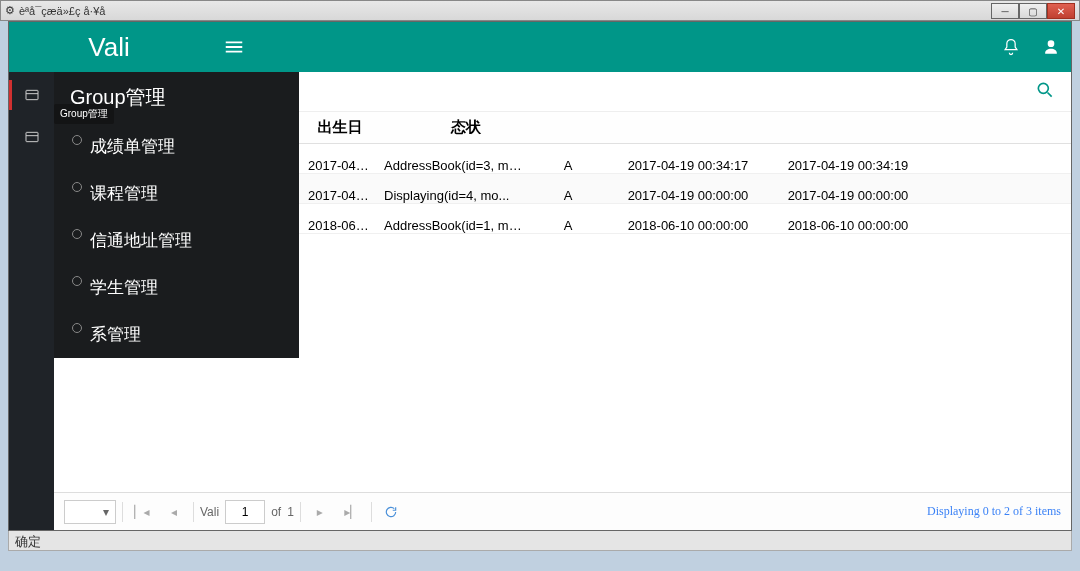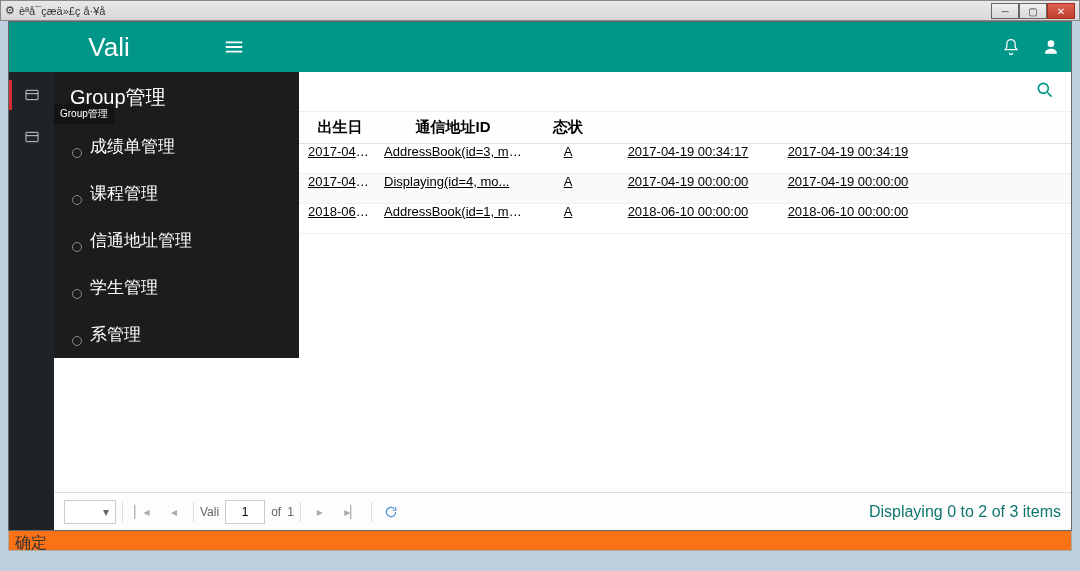--- a/index.html
+++ b/index.html
@@ -22,53 +22,53 @@
 .topbar-icon svg { width: 20px; height: 20px; }
 
 .body-area { flex: 1; display: flex; position: relative; background: #fff; }
 .mini-sidebar { width: 45px; background: #1f2328; display: flex; flex-direction: column; align-items: center; padding-top: 8px; gap: 12px; }
 .mini-sidebar .mini-item { width: 100%; height: 30px; display: flex; align-items: center; justify-content: center; color: #ccc; cursor: pointer; position: relative; }
 .mini-sidebar .mini-item.active::before { content: ''; position: absolute; left: 0; top: 0; bottom: 0; width: 3px; background: #d03030; }
 .mini-item svg { width: 16px; height: 16px; }
 
 .flyout-menu { position: absolute; left: 45px; top: 0; width: 245px; background: #1a1c1e; z-index: 20; color: #fff; }
 .flyout-title { font-size: 20px; padding: 12px 16px; }
-.flyout-item { padding: 12px 18px; font-size: 17px; display: flex; align-items: flex-end; gap: 8px; cursor: pointer; }
+.flyout-item { padding: 12px 18px; font-size: 17px; display: flex; align-items: flex-start; gap: 8px; cursor: pointer; }
 .flyout-item .ring { width: 10px; height: 10px; border: 1.5px solid #888; border-radius: 50%; flex-shrink: 0; }
 
 .tooltip { position: absolute; left: 45px; top: 32px; background: #131415; color: #fff; font-size: 10px; padding: 3px 6px; z-index: 25; border-radius: 2px; }
 
 .content { flex: 1; background: #fff; display: flex; flex-direction: column; }
 .toolbar-row { height: 40px; display: flex; align-items: center; justify-content: flex-end; padding-right: 16px; border-bottom: 1px solid #eee; }
 .search-btn { color: #009688; cursor: pointer; }
 .search-btn svg { width: 20px; height: 20px; }
 
 .table { flex: 1; overflow: hidden; }
-.thead { display: flex; height: 32px; align-items: center; font-size: 15px; font-weight: bold; border-bottom: 1px solid #e0e0e0; background: #fefefe; }
+.thead { display: flex; height: 32px; align-items: center; font-size: 15px; font-weight: bold; border-bottom: 1px solid #e0e0e0; background: #fefefe; gap: 48px; }
 .thead .th { padding: 0 6px; text-align: center; }
-.tbody .tr { display: flex; height: 30px; align-items: flex-start; font-size: 13px; border-bottom: 1px solid #f0f0f0; text-decoration: underline; }
+.tbody .tr { display: flex; height: 30px; align-items: flex-end; font-size: 13px; border-bottom: 1px solid #f0f0f0; }
 .tbody .tr:nth-child(even) { background: #fafafa; }
 .tbody .td { padding: 0 6px; white-space: nowrap; overflow: hidden; text-overflow: ellipsis; }
 
 .col-birth { width: 76px; margin-left: 248px; }
 .col-addr { width: 150px; }
 .col-status { width: 80px; text-align: center; }
 .col-created { width: 160px; text-align: center; }
 .col-updated { width: 160px; text-align: center; }
 
 .pager { height: 38px; border-top: 1px solid #ddd; background: #fdfdfd; display: flex; align-items: center; padding: 0 10px; font-size: 12px; color: #666; gap: 6px; }
 .pager-select { width: 52px; height: 24px; border: 1px solid #ccc; background: #fff; display: flex; align-items: center; justify-content: flex-end; padding-right: 6px; cursor: pointer; }
 .pg-btn { width: 26px; height: 26px; display: flex; align-items: center; justify-content: center; color: #aaa; cursor: pointer; }
 .pg-btn.enabled { color: #555; }
 .pg-sep { width: 1px; height: 20px; background: #ddd; }
 .pg-input { width: 40px; height: 24px; border: 1px solid #ccc; text-align: center; font-size: 12px; }
 .pg-spacer { flex: 1; }
-.pg-display { color: #0f766e; font-size: 16px; }
-
-.statusbar { position: absolute; bottom: 20px; left: 8px; right: 8px; height: 20px; background: #f97316; border: 1px solid #aaa; border-top: none; font-size: 16px; color: #333; padding: 2px 6px; }
+.pg-display { color: #3b82f6; font-size: 12px; font-family: Liberation Serif, serif; }
+
+.statusbar { position: absolute; bottom: 20px; left: 8px; right: 8px; height: 20px; background: #e5e5e5; border: 1px solid #aaa; border-top: none; font-size: 13px; color: #333; padding: 2px 6px; }
 </style>
 </head>
 <body>
 
 <div class="outer-chrome">
   <span class="gear">⚙</span>
   <span>èªå¯çæä»£ç å·¥å</span>
   <div class="winbtns">
     <div class="wb">─</div>
     <div class="wb">▢</div>
@@ -147,21 +147,20 @@
           <svg viewBox="0 0 24 24">
               <circle cx="10" cy="10" r="6" fill="none" stroke="#009688" stroke-width="2"></circle>
               <line x1="15" y1="15" x2="20" y2="20" stroke="#009688" stroke-width="2"></line>
             </svg>
         </div>
       </div>
 
       <div class="table">
         <div class="thead">
           <div class="th col-birth">出生日</div>
-          <div class="th col-addr">通信地址ID</div>
           <div class="th col-status">态状</div>
         </div>
         <div class="tbody">
           <div class="tr">
             <div class="td col-birth">2017-04-1...</div>
             <div class="td col-addr">AddressBook(id=3, mo...</div>
             <div class="td col-status">A</div>
             <div class="td col-created">2017-04-19 00:34:17</div>
             <div class="td col-updated">2017-04-19 00:34:19</div>
           </div>

